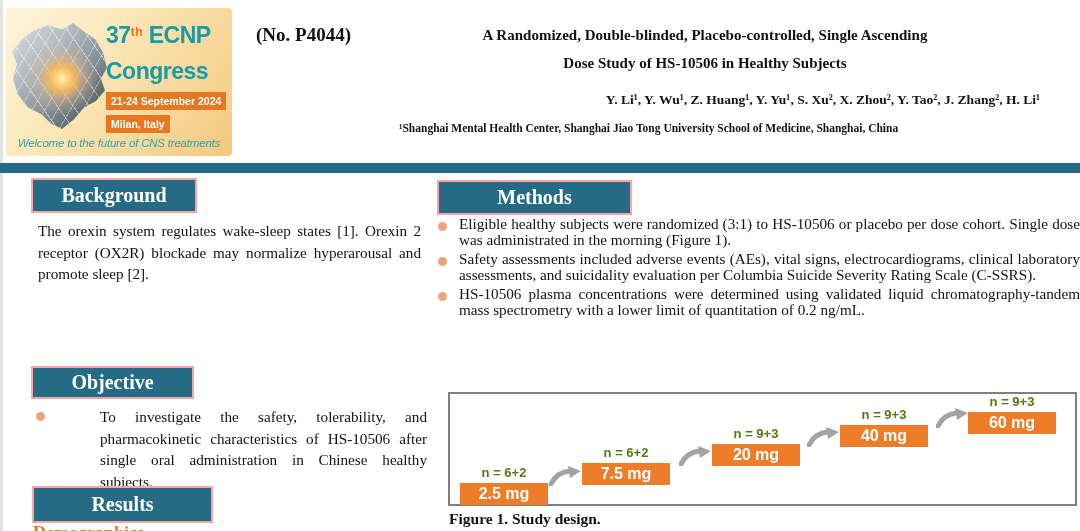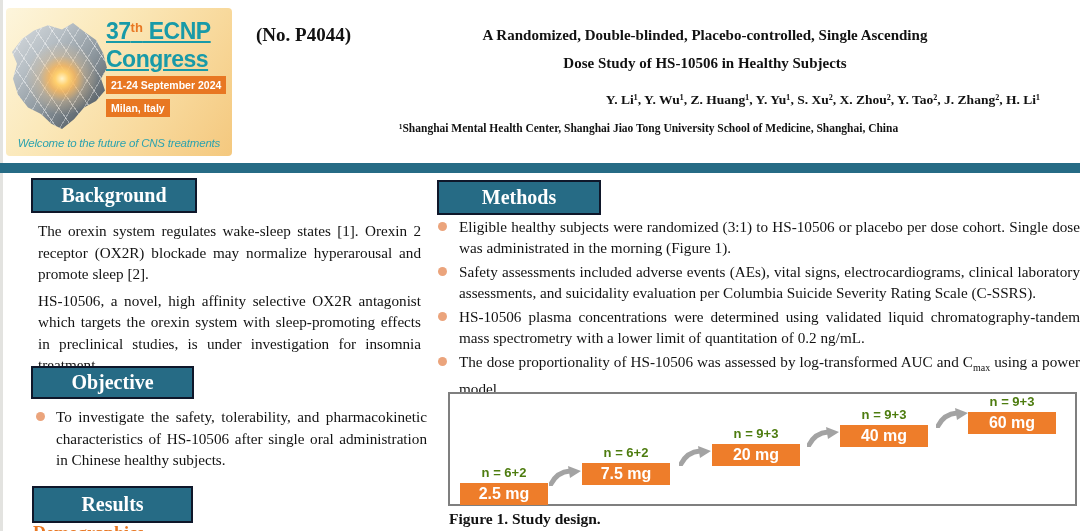--- a/index.html
+++ b/index.html
@@ -17,21 +17,21 @@
   .brain {
     position:absolute; left:4px; top:15px; width:100px; height:107px;
     clip-path:polygon(38% 2%,52% 6%,63% 0%,74% 8%,86% 16%,93% 28%,97% 42%,91% 52%,95% 63%,86% 73%,74% 79%,64% 90%,52% 99%,41% 94%,31% 85%,18% 79%,8% 67%,3% 52%,7% 38%,2% 27%,12% 15%,24% 7%);
     background:
       radial-gradient(circle at 52% 52%, #fff3c8 0%, #ffd06e 9%, rgba(250,185,95,0.85) 17%, rgba(235,195,140,0.35) 30%, transparent 48%),
       repeating-linear-gradient(55deg, rgba(255,255,255,0.45) 0 1px, transparent 1px 13px),
       repeating-linear-gradient(-60deg, rgba(255,255,255,0.35) 0 1px, transparent 1px 11px),
       linear-gradient(135deg,#dadee1 0%,#b6bec4 30%,#8e989f 55%,#5e676e 80%,#454d54 100%);
   }
   .logo-text { position:absolute; left:100px; top:11px; width:126px; font-family:"Liberation Sans", sans-serif; }
-  .congress-line { font-weight:bold; color:#189aa8; font-size:23px; line-height:24px; letter-spacing:-0.5px; white-space:nowrap;text-decoration:underline; }
+  .congress-line { font-weight:bold; color:#189aa8; font-size:23px; line-height:32px; letter-spacing:-0.5px; white-space:nowrap; }
   .congress-line .sup { font-size:13px; color:#e87722; position:relative; top:-7px; letter-spacing:0; }
   .badge {
     display:table; background:#e87722; color:#ffffff; font-weight:bold; font-size:10.5px;
     line-height:12px; padding:3px 5px; margin-top:5px; white-space:nowrap;text-align:right;
   }
   .tagline {
     position:absolute; left:0; bottom:7px; width:100%; text-align:center;
     font-family:"Liberation Sans", sans-serif; font-style:italic; color:#2ea3ae;
     font-size:11.5px; letter-spacing:-0.2px; white-space:nowrap;
   }
@@ -39,41 +39,41 @@
   
   .poster-no { position:absolute; left:240px; top:24px; font-size:19px; font-weight:bold;margin-left:16px; }
   .title { position:absolute; left:352px; top:22px; width:706px; text-align:center; font-size:15px; font-weight:bold; line-height:27.5px; }
   .authors { position:absolute; left:400px; top:92px; width:640px; text-align:right; font-weight:bold; font-size:13.5px; }
   .affils { position:absolute; left:399px; top:121px; font-weight:bold; font-size:11.5px; line-height:14.5px; }
 
   .divider { position:absolute; left:0; top:163px; width:1080px; height:10px; background:#266b85; }
 
   
   .sec-head {
-    position:absolute; background:#266b85; border:2px solid #0f172a; box-sizing:border-box;
+    position:absolute; background:#266b85; border:2px solid #fca5a5; box-sizing:border-box;
     color:#ffffff; font-weight:bold; font-size:20px;
     display:flex; align-items:center; justify-content:center;
   }
   .head-background { left:31px;  top:178px; width:166px; height:35px; }
   .head-objective  { left:31px;  top:366px; width:163px; height:33px; }
-  .head-results    { left:32px;  top:486px; width:161px; height:37px; }
-  .head-methods    { left:437px; top:180px; width:164px; height:35px; }
+  .head-results    { left:32px;  top:486px; width:181px; height:37px; }
+  .head-methods    { left:437px; top:180px; width:195px; height:35px; }
 
   
   .bg-text { position:absolute; left:33px; top:215px; width:393px; font-size:15.2px; line-height:21.5px; text-align:justify; }
   .bg-text p { margin:5px; }
   .obj-item { position:absolute; left:36px; top:406px; width:391px; display:flex; gap:11px; }
   .dot { width:9px; height:9px; border-radius:50%; background:#eba47c; flex:none; margin-top:6px; }
-  .obj-text { text-align:justify; font-size:15.2px; line-height:21.5px; }
+  .obj-text { text-align:justify; font-size:15.2px; line-height:21.5px;margin-left:44px; }
   .results-sub { position:absolute; left:33px; top:523px; color:#e87722; font-weight:bold; font-size:18px; }
 
   
   .methods-list { position:absolute; left:438px; top:216px; width:642px; display:flex; flex-direction:column; gap:3px; }
   .m-item { display:flex; gap:12px; }
-  .m-text { text-align:justify; font-size:15.2px; line-height:21px; }
+  .m-text { text-align:justify; font-size:15.2px; line-height:16px; }
   .m-text sub { font-size:10px; }
 
   
   .figure-box {
     position:absolute; left:448px; top:392px; width:629px; height:114px;
     border:2px solid #7f7f7f; box-sizing:border-box; background:#ffffff;
   }
   .step { position:absolute; width:88px; text-align:center; }
   .step .n { font-family:"Liberation Sans", sans-serif; font-weight:bold; font-size:13px; line-height:16px; color:#4d7c0f; }
   .step .dose {
@@ -118,21 +118,20 @@
   <div class="authors">Y. Li¹, Y. Wu¹, Z. Huang¹, Y. Yu¹, S. Xu², X. Zhou², Y. Tao², J. Zhang², H. Li¹</div>
   <div class="affils">
     <div>¹Shanghai Mental Health Center, Shanghai Jiao Tong University School of Medicine, Shanghai, China</div>
   </div>
 
   <div class="divider"></div>
 
   <div class="sec-head head-background">Background</div>
   <div class="bg-text">
     <p>The orexin system regulates wake-sleep states [1]. Orexin 2 receptor (OX2R) blockade may normalize hyperarousal and promote sleep [2].</p>
-    <p>HS-10506, a novel, high affinity selective OX2R antagonist which targets the orexin system with sleep-promoting effects in preclinical studies, is under investigation for insomnia treatment.</p>
   </div>
 
   <div class="sec-head head-objective">Objective</div>
   <div class="obj-item">
     <span class="dot"></span>
     <span class="obj-text">To investigate the safety, tolerability, and pharmacokinetic characteristics of HS-10506 after single oral administration in Chinese healthy subjects.</span>
   </div>
 
   <div class="sec-head head-results">Results</div>
   <div class="results-sub">Demographics</div>
@@ -143,24 +142,20 @@
       <span class="dot"></span>
       <span class="m-text">Eligible healthy subjects were randomized (3:1) to HS-10506 or placebo per dose cohort. Single dose was administrated in the morning (Figure 1).</span>
     </div>
     <div class="m-item">
       <span class="dot"></span>
       <span class="m-text">Safety assessments included adverse events (AEs), vital signs, electrocardiograms, clinical laboratory assessments, and suicidality evaluation per Columbia Suicide Severity Rating Scale (C-SSRS).</span>
     </div>
     <div class="m-item">
       <span class="dot"></span>
       <span class="m-text">HS-10506 plasma concentrations were determined using validated liquid chromatography-tandem mass spectrometry with a lower limit of quantitation of 0.2 ng/mL.</span>
-    </div>
-    <div class="m-item">
-      <span class="dot"></span>
-      <span class="m-text"><span>The dose proportionality of HS-10506 was assessed by log-transformed AUC and C</span><sub>max</sub><span> using a power model.</span></span>
     </div>
   </div>
 
   <div class="figure-box">
     <div class="step step1">
       <div class="n">n = 6+2</div>
       <div class="dose">2.5 mg</div>
     </div>
     <svg class="arrow a1" viewBox="0 0 33 20">
         <path d="M2 18 Q8 6 21 5" fill="none" stroke="#a3a3a3" stroke-width="5" stroke-linecap="round"></path>

